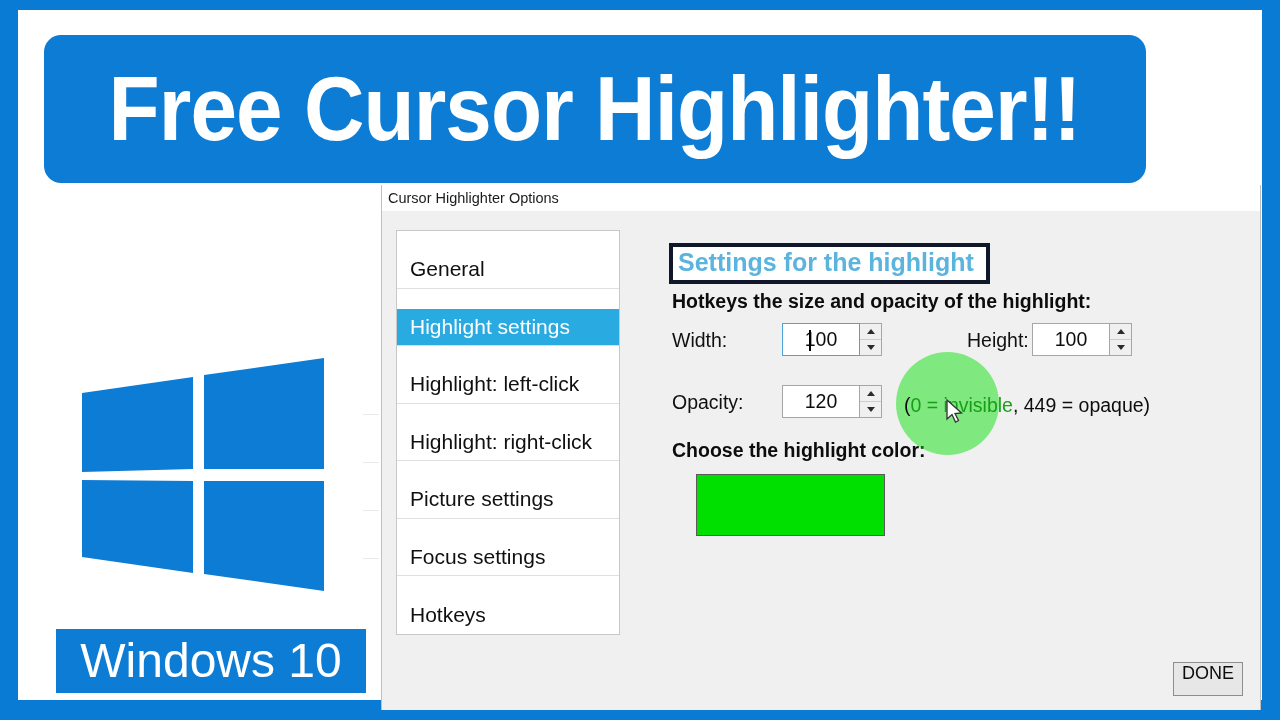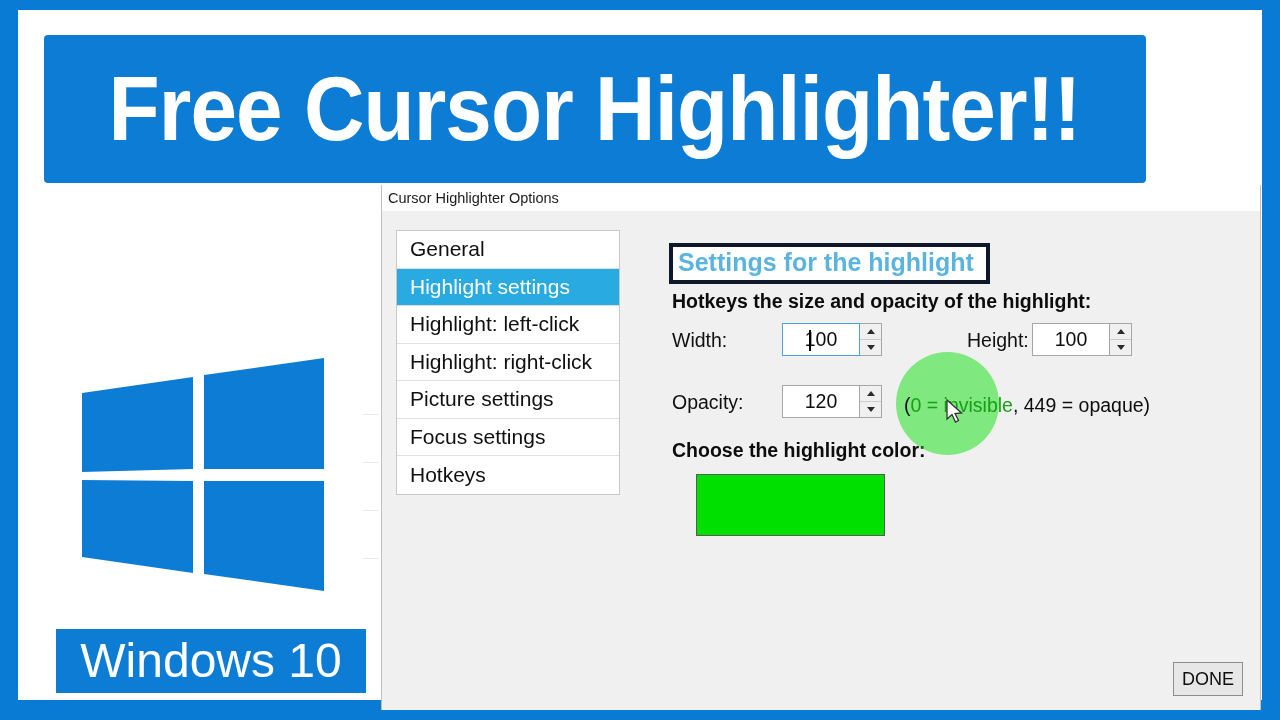--- a/index.html
+++ b/index.html
@@ -24,21 +24,21 @@
     width: 1244px; height: 690px;
     background: #ffffff;
   }
 
   
   #banner {
     position: absolute;
     left: 26px; top: 25px;
     width: 1102px; height: 148px;
     background: #0d7cd5;
-    border-radius: 4px;
+    border-radius: 17px;
     display: flex;
     align-items: center;
     justify-content: center;
   }
   #banner-title {
     color: #ffffff;
     font-weight: bold;
     font-size: 90px;
     letter-spacing: -1px;
     line-height: 1;
@@ -116,20 +116,21 @@
   .side-item {
     height: 37.5px;
     display: flex;
     align-items: center;
     padding-left: 13px;
     font-size: 21px;
     color: #101010;
     border-bottom: 1px solid #dfdfdf;
     background: #ffffff;
     font-family: "Liberation Sans", sans-serif;
+    margin-top: 20px;
   }
   .side-item:last-child { border-bottom: none; }
   .side-item.selected {
     background: #29abe2;
     color: #ffffff;
   }
 
   
   #pane { position: absolute; left: 252px; top: 0; right: 0; bottom: 0; }
 
@@ -261,21 +262,20 @@
   }
 
   
   #done-btn {
     position: absolute;
     right: 17px; bottom: 14px;
     width: 70px; height: 34px;
     background: #e7e7e7;
     border: 1px solid #8d8d8d;
     display: flex;
-    align-items: center;
     justify-content: center;
     font-size: 18px;
     color: #0d0d0d;
     font-family: "Liberation Sans", sans-serif;
   }
 </style>
 </head>
 <body>
 
 <div id="frame">

